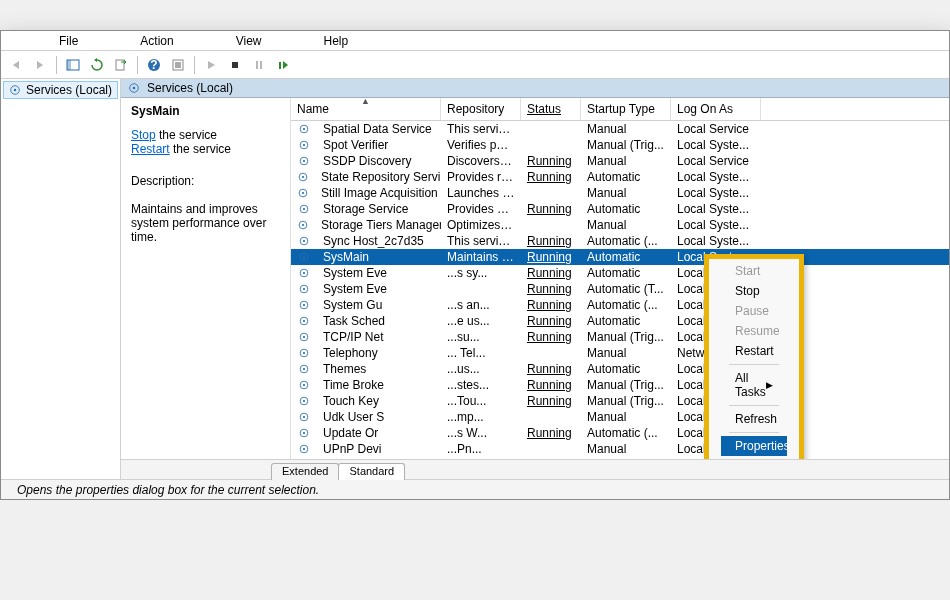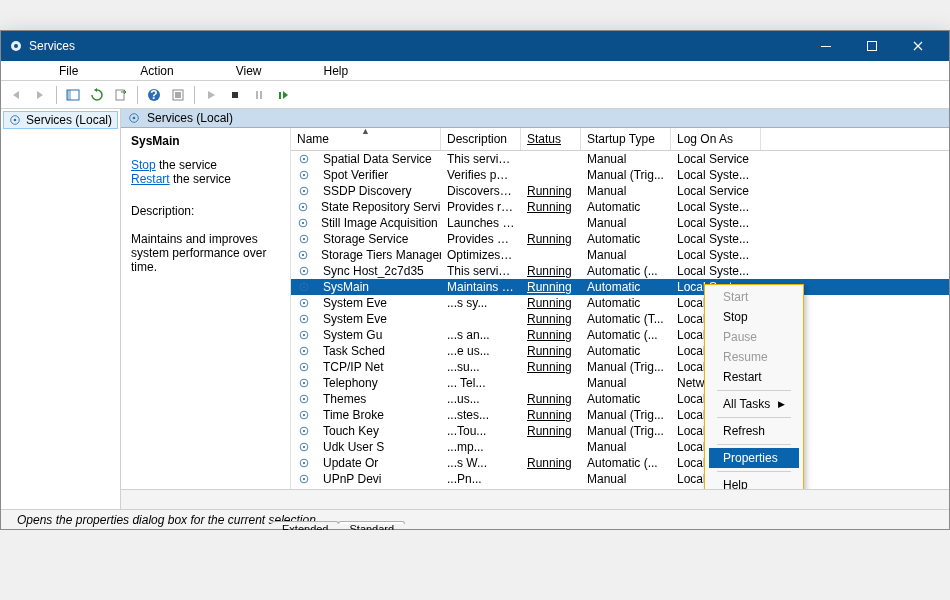--- a/index.html
+++ b/index.html
@@ -40,63 +40,39 @@
   .col-logon { width:90px; }
   .sort-arrow { position:absolute; left:50%; top:-2px; transform:translateX(-50%); font-size:9px; color:#555; }
   .list-rows { max-height: 340px; overflow-y:auto; }
   .row { display:flex; align-items:center; padding:0; height:16px; }
   .row .cell { padding:0 6px; overflow:hidden; white-space:nowrap; text-overflow:ellipsis; }
   .row .cell.col-name { display:flex; align-items:center; gap:12px; }
   .row.selected { background:#0a64ad; color:#fff; }
   .svc-icon { width:14px; height:14px; display:inline-flex; align-items:center; justify-content:center; }
   
   .tabs { display:flex; padding:2px 0 0 150px; border-top:1px solid #d0d0d0; background:#f4f4f4; height:20px; }
-  .tab { padding:1px 10px; border:1px solid #b0b0b0; border-bottom:none; margin-right:-1px; background:#f4f4f4; font-size:11px; border-radius:3px 3px 0 0; position:relative; top:1px;margin-top:28px;}
+  .tab { padding:1px 10px; border:1px solid #b0b0b0; border-bottom:none; margin-right:-1px; background:#f4f4f4; font-size:11px; border-radius:3px 3px 0 0; position:relative; top:1px;}
   .tab.active { background:#fff; }
   
   .statusbar { border-top:1px solid #d0d0d0; padding:3px 16px; height:20px; background:#f4f4f4;font-style:italic; }
   
-  .ctxmenu { position:absolute; left:413px; top:156px; width:100px; background:#f8f8f8; border:1px solid #eab308; box-shadow:2px 2px 6px rgba(0,0,0,0.25); padding:2px 4px; z-index:50; }
+  .ctxmenu { position:absolute; left:413px; top:156px; width:100px; background:#f8f8f8; border:5px solid #eab308; box-shadow:2px 2px 6px rgba(0,0,0,0.25); padding:2px 12px; z-index:50; }
   .ctxitem { padding:3px 14px; display:flex; justify-content:space-between; align-items:center; }
   .ctxitem.disabled { color:#9a9a9a; }
   .ctxitem.highlight { background:#0a64ad; color:#fff; }
   .ctxitem.sep { height:1px; background:#d0d0d0; margin:3px 8px; padding:0; }
   .ctxitem .submenu-arrow { font-size:9px; }
   
   svg { display:block; }
 </style>
 </head>
 <body>
 
 <div class="window">
 
-  <div class="titlebar">
-    <span class="title-icon">
-      <svg width="14" height="14" viewBox="0 0 14 14">
-          <circle cx="7" cy="7" r="5" fill="#fff" opacity="0.9"></circle>
-          <circle cx="7" cy="7" r="2" fill="#0b4f8a"></circle>
-        </svg>
-    </span>
-    <span class="title">Services</span>
-    <div class="win-btn">
-      <svg width="10" height="10">
-          <rect x="0" y="5" width="10" height="1" fill="#fff"></rect>
-        </svg>
-    </div>
-    <div class="win-btn">
-      <svg width="10" height="10">
-          <rect x="0.5" y="0.5" width="9" height="9" fill="none" stroke="#fff"></rect>
-        </svg>
-    </div>
-    <div class="win-btn close">
-      <svg width="10" height="10">
-          <path d="M1 1 L9 9 M9 1 L1 9" stroke="#fff" stroke-width="1.2"></path>
-        </svg>
-    </div>
-  </div>
 
   <div class="menubar">
     <div class="menu-item">File</div>
     <div class="menu-item">Action</div>
     <div class="menu-item">View</div>
     <div class="menu-item">Help</div>
   </div>
 
   <div class="toolbar">
     <div class="toolbtn disabled">
@@ -205,21 +181,21 @@
           <div class="desc-label">Description:</div>
           <div>Maintains and improves system performance over time.</div>
         </div>
 
         <div class="listpane">
           <div class="list-header">
             <div class="col col-name">
               <span>Name</span>
               <span class="sort-arrow">▲</span>
             </div>
-            <div class="col col-desc">Description</div>
+            <div class="col col-desc">Repository</div>
             <div class="col col-status">Status</div>
             <div class="col col-startup">Startup Type</div>
             <div class="col col-logon">Log On As</div>
           </div>
           <div class="list-rows" id="list-rows">
               <div class="row">
                 <div class="cell col-name">
                   <span class="svc-icon">
                     <svg width="12" height="12" viewBox="0 0 14 14">
                       <circle cx="7" cy="7" r="4.5" fill="none" stroke="#2a6db0"></circle>

